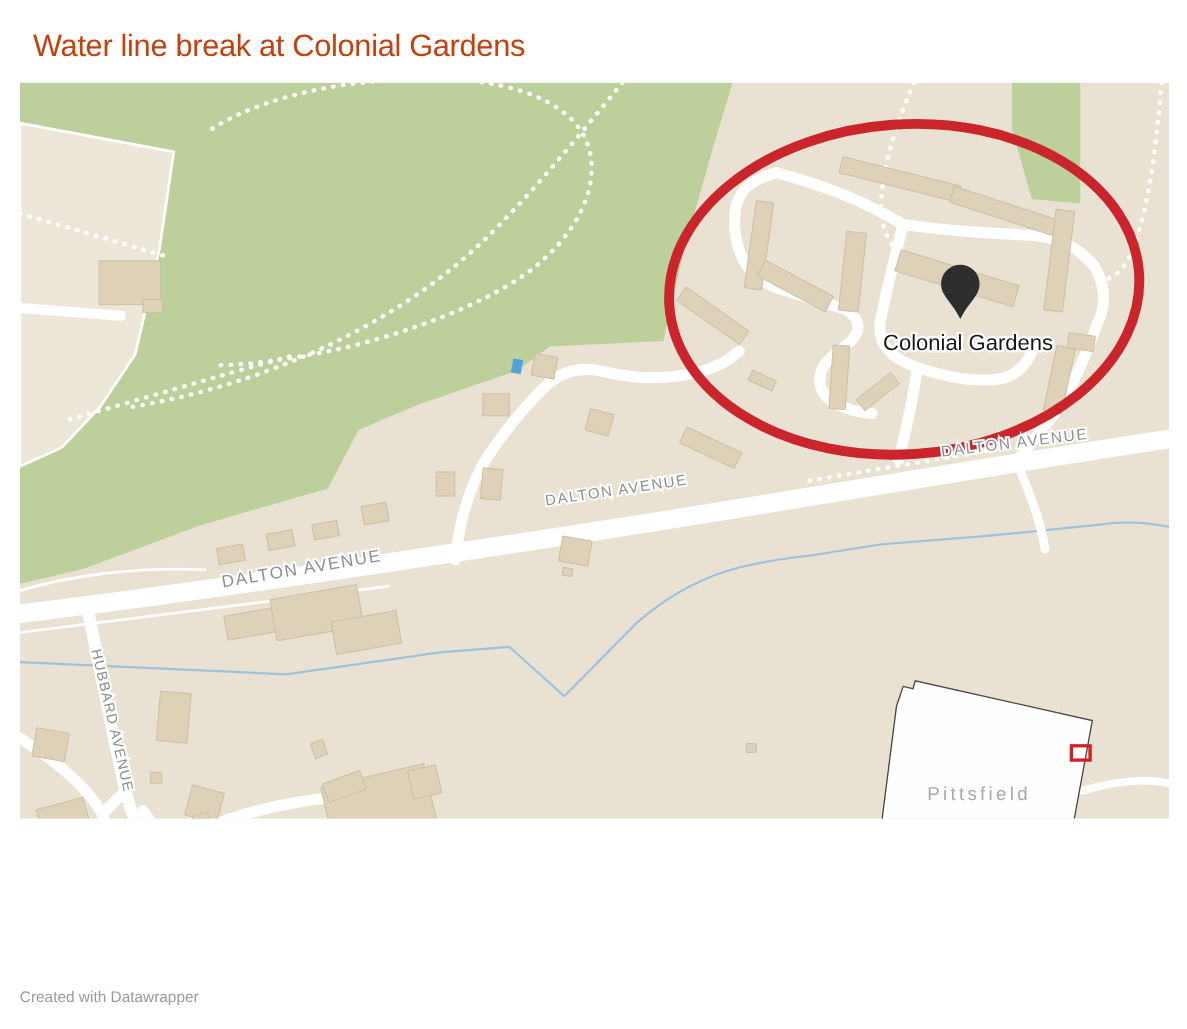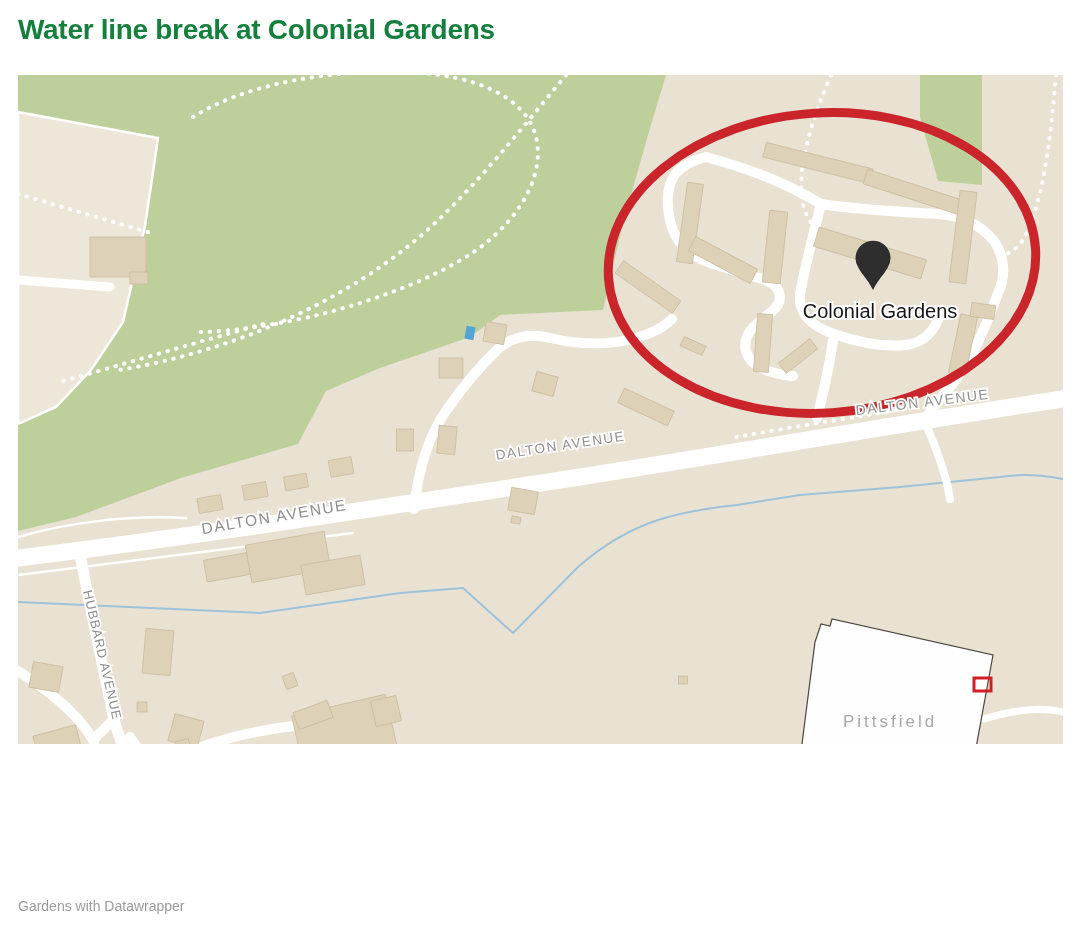--- a/index.html
+++ b/index.html
@@ -1,19 +1,19 @@
 <!DOCTYPE html>
 <html><head>
 <meta charset="utf-8">
 <style>
   html,body{margin:0;padding:0;background:#ffffff;}
   .page{position:relative;width:1079px;height:935px;background:#fff;overflow:hidden;
         font-family:"Liberation Sans",sans-serif;}
-  .title{position:absolute;left:18px;top:14px;margin:0;font-size:28px;font-weight:bold;
-         color:#15803d;letter-spacing:-0.3px;}
+  .title{position:absolute;left:18px;top:14px;margin:12px;font-size:28px;font-weight:normal;
+         color:#c2410c;letter-spacing:-0.3px;}
   .map-wrap{position:absolute;left:18px;top:75px;width:1045px;height:669px;overflow:hidden;}
   .map-wrap svg{display:block;}
   .attribution{position:absolute;right:0;bottom:0;height:26px;line-height:26px;
                background:rgba(255,255,255,0.78);color:#8c8c8c;font-size:13.5px;
                padding:0 10px 0 12px;}
   .footer{position:absolute;left:18px;top:898px;font-size:14px;color:#9b9b9b;}
   
   .land{fill:#e9e2d3;}
   .park{fill:#bdd09c;}
   .wedge{fill:#ede7da;stroke:#ffffff;stroke-width:2.5;}
@@ -165,14 +165,14 @@
 
       <g>
         <path d="M797,567 L803,549 L812,551 L814,544 L975,580 L945,744 L779,708 Z" fill="#fefefe" stroke="#4a453f" stroke-width="1.2"></path>
         <rect x="956" y="603" width="17" height="13" fill="none" stroke-width="3" stroke="#d41e26"></rect>
         <text class="inset-label" x="872" y="652">Pittsfield</text>
       </g>
     </svg>
 
   </div>
 
-  <div class="footer">Gardens with Datawrapper</div>
+  <div class="footer">Created with Datawrapper</div>
 </div>
 
 </body></html>

